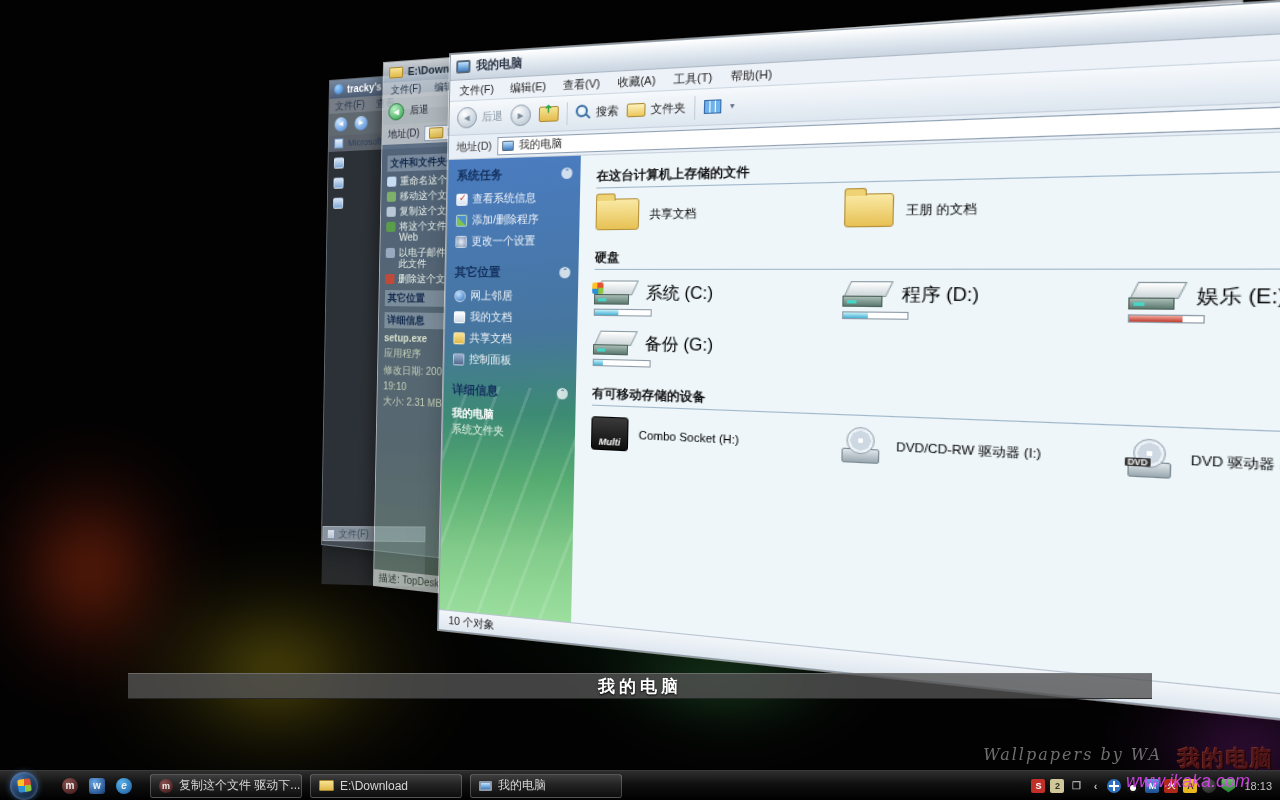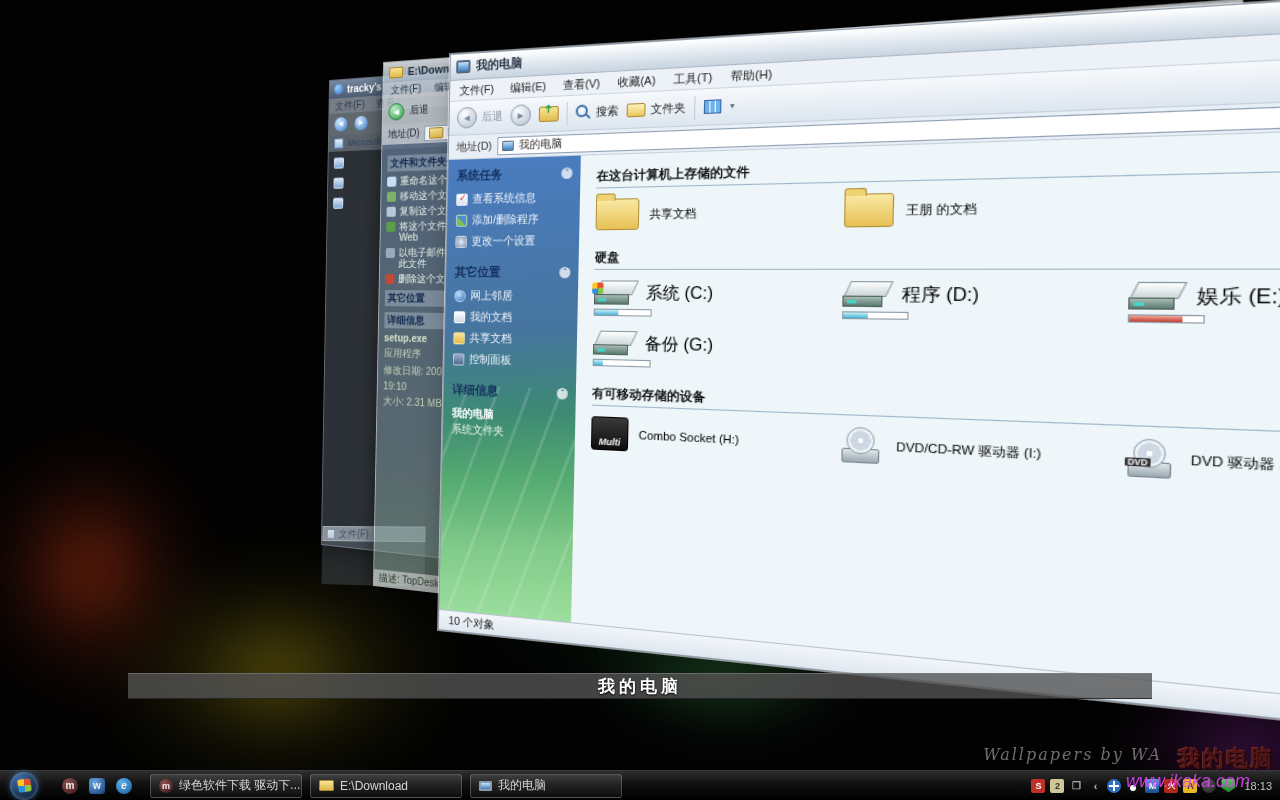--- a/index.html
+++ b/index.html
@@ -547,21 +547,21 @@
         <span class="flag"></span>
       </div>
     <div class="ql">
       <span class="qli mx">m</span>
       <span class="qli md">w</span>
       <span class="qli ie">e</span>
     </div>
     <div class="tasks">
       <div class="tbtn">
         <span class="tico mx">m</span>
-        <span>绿色软件下载 驱动下...</span>
+        <span>复制这个文件 驱动下...</span>
       </div>
       <div class="tbtn">
         <span class="tico fold"></span>
         <span>E:\Download</span>
       </div>
       <div class="tbtn">
         <span class="tico comp"></span>
         <span>我的电脑</span>
       </div>
     </div>

